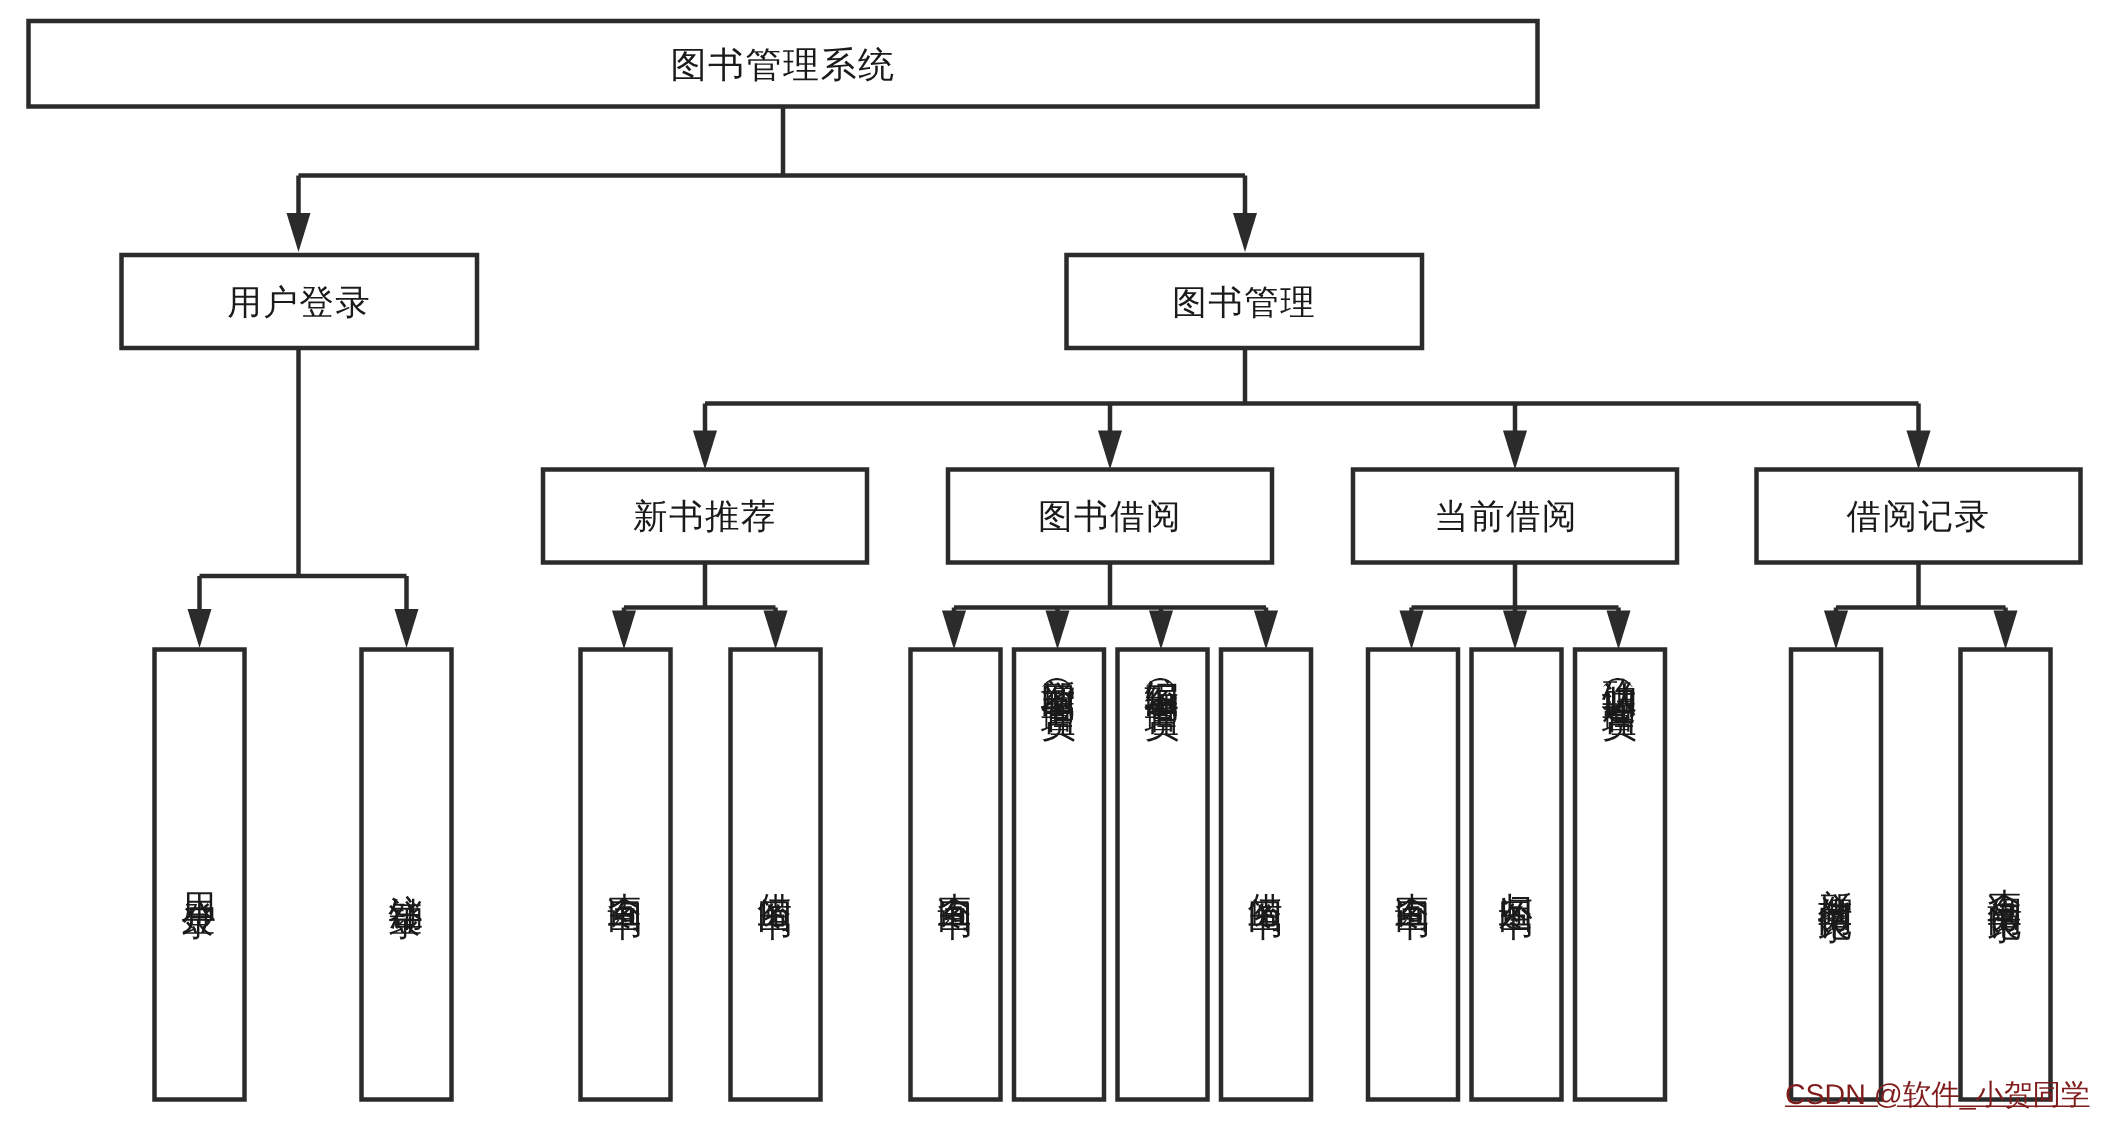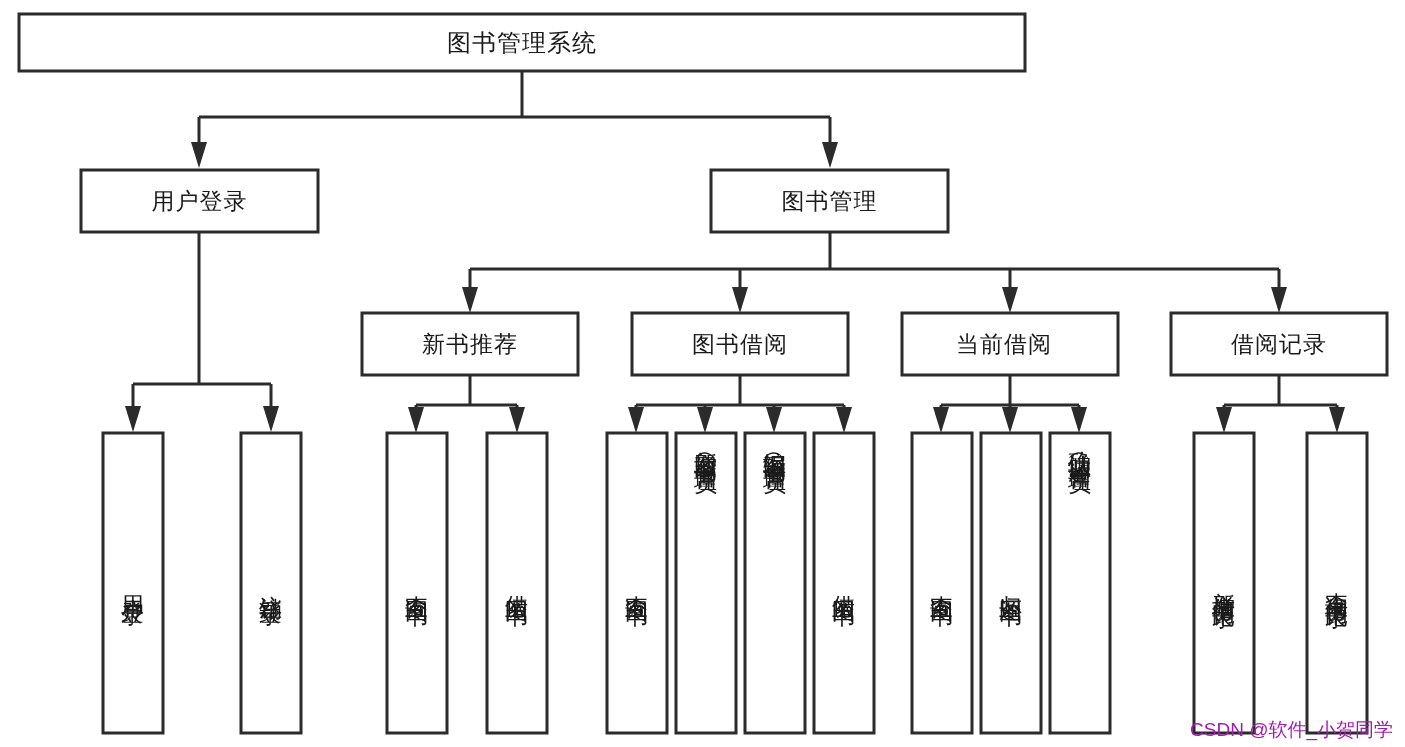--- a/index.html
+++ b/index.html
@@ -74,23 +74,24 @@
   }
   .title-text-inner {
     font-size: 24px;
   }
   #watermark {
     position: absolute;
     right: 12px;
     bottom: 4px;
     font-family: "Liberation Sans", "DejaVu Sans", sans-serif;
     font-size: 19px;
-    color: #a21caf;
+    color: #7f1d1d;
     white-space: nowrap;
     user-select: none;
+    text-decoration: underline;
   }
 </style>
 </head>
 <body>
 
 <div id="diagram-root">
 
   <svg class="flow" viewBox="0 0 1405 747">
 
     <rect class="node-rect" x="19" y="14" width="1006" height="57"></rect>

